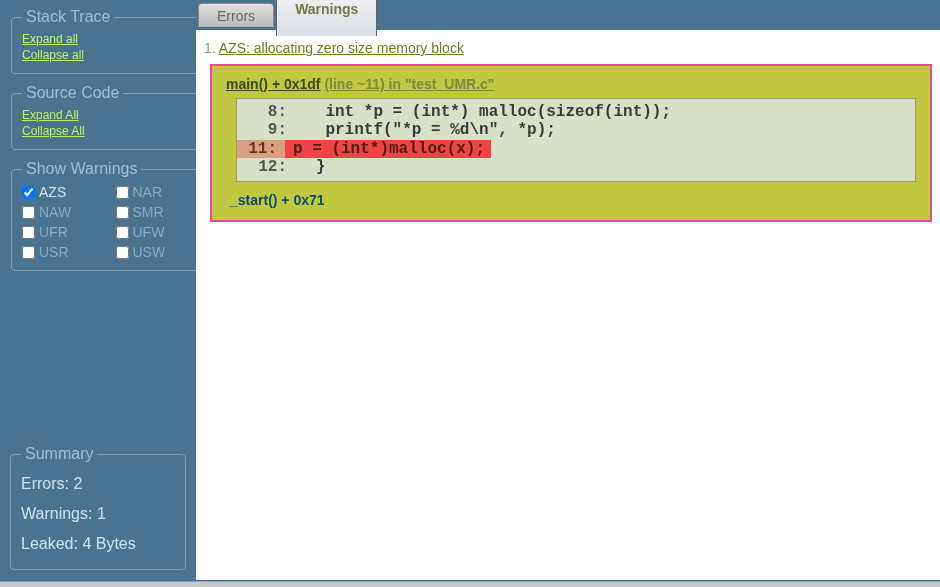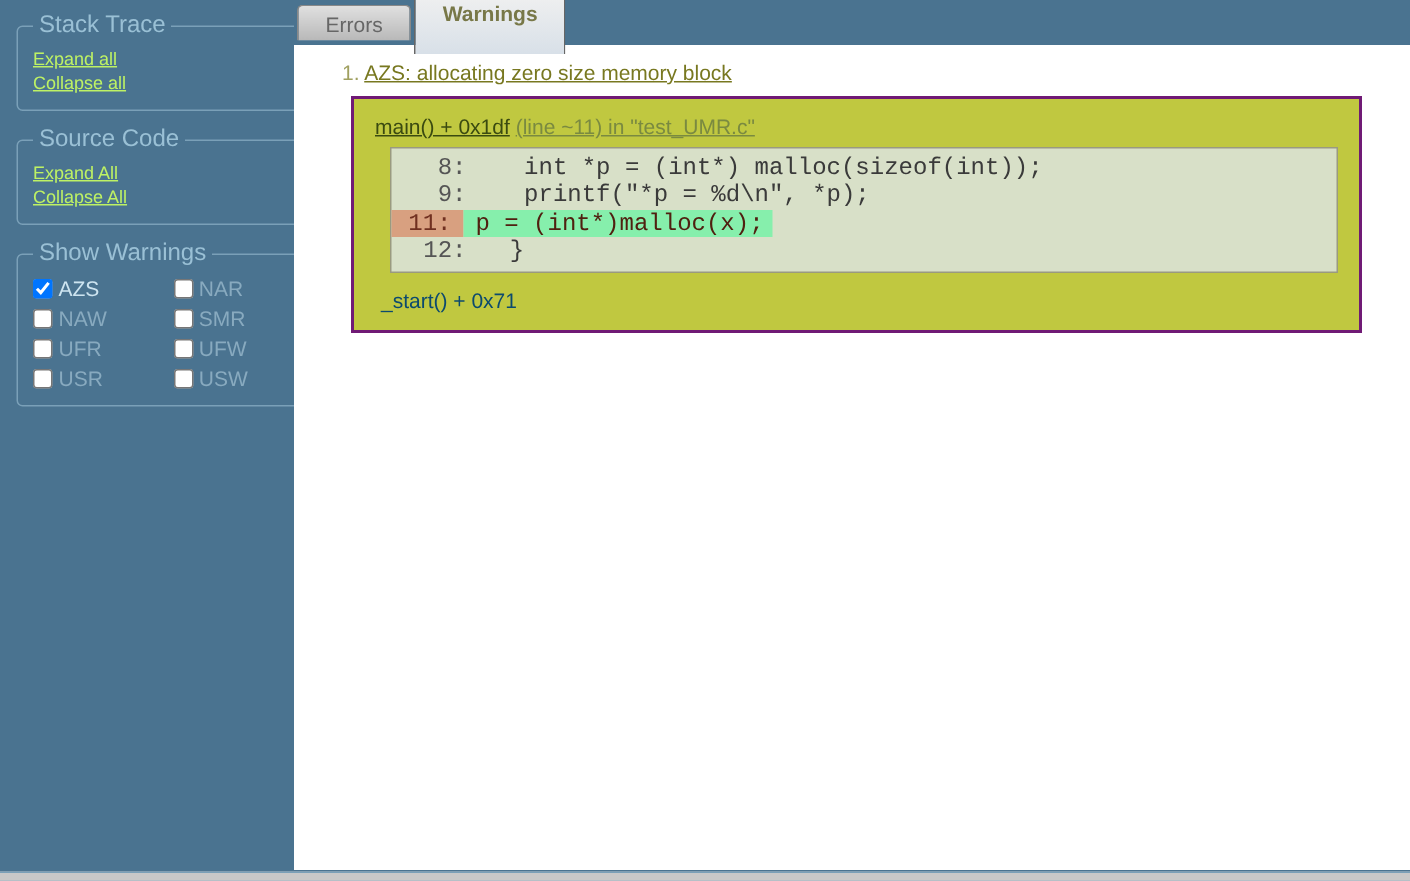--- a/index.html
+++ b/index.html
@@ -95,36 +95,37 @@
   line-height: 14px;
 }
 .tab.active {
   background: linear-gradient(#f0f0f0, #d8e0e8);
   color: #787848;
   font-weight: bold;
   height: 41px;
   border-color: #666;
 }
 .content {
-  padding: 10px 32px;
+  padding: 10px 8px;
 }
 .item-header {
   margin-bottom: 8px;
 }
 .item-num { color: #a0a060; }
 .item-title {
   color: #787820;
   text-decoration: underline;
   cursor: pointer;
 }
 .block {
   background: #c0c840;
-  border: 2px solid #701a75;
+  border: 2px solid #ec4899;
   padding: 10px 14px 12px 14px;
   margin-left: 6px;
+  font-weight: bold;
 }
 .frame-link {
   color: #3a4a10;
   text-decoration: underline;
   cursor: pointer;
 }
 .frame-info {
   color: #7a8a40;
   text-decoration: underline;
   cursor: pointer;
@@ -142,21 +143,21 @@
   white-space: pre;
   padding: 0 12px;
   line-height: 1.15;
 }
 .code-line .ln { display:inline-block; width: 38px; text-align: right; color:#555; }
 .code-line.hl { display:flex; padding:0; }
 .code-line.hl .ln-hl {
   background:#d8a080; color:#703020; width:48px; text-align:right; padding-right:8px;
 }
 .code-line.hl .txt-hl {
-  background:#86efac; color:#502010; padding: 0 6px 0 8px;
+  background:#ef4444; color:#502010; padding: 0 6px 0 8px;
 }
 .frame-bottom { color: #0c4a6e; margin-left: 4px; }
 .bottom-sep {
   position:absolute; left:0; bottom:0; width:940px; height:6px;
   border-top:1px solid #7aa0b8; background:#c8c8c8;
 }
 </style>
 </head>
 <body>
 
@@ -204,20 +205,28 @@
           <input type="checkbox" style="">
           <span>USR</span>
         </label>
       <label class="cb-wrap">
           <input type="checkbox" style="">
           <span>USW</span>
         </label>
     </div>
   </fieldset>
 
+  <div class="summary-box">
+    <fieldset>
+      <legend>Summary</legend>
+      <div class="summary-line">Errors: 2</div>
+      <div class="summary-line">Warnings: 1</div>
+      <div class="summary-line">Leaked: 4 Bytes</div>
+    </fieldset>
+  </div>
 </div>
 
 <div class="main">
   <div class="tabs">
     <div class="tab inactive">Errors</div>
     <div class="tab active">Warnings</div>
   </div>
 
   <div class="content">
     <div class="item-header">

